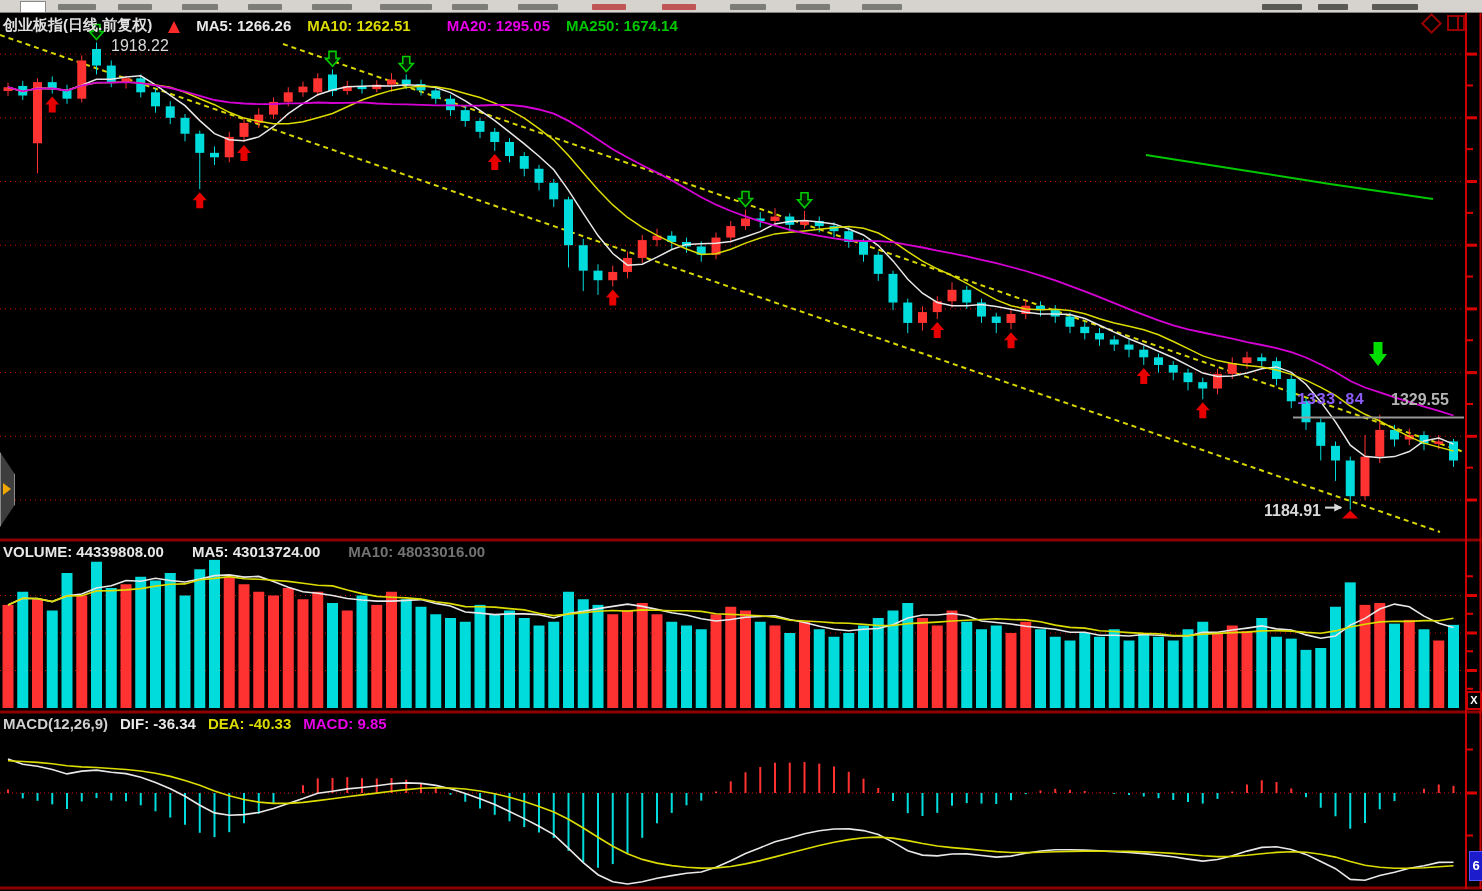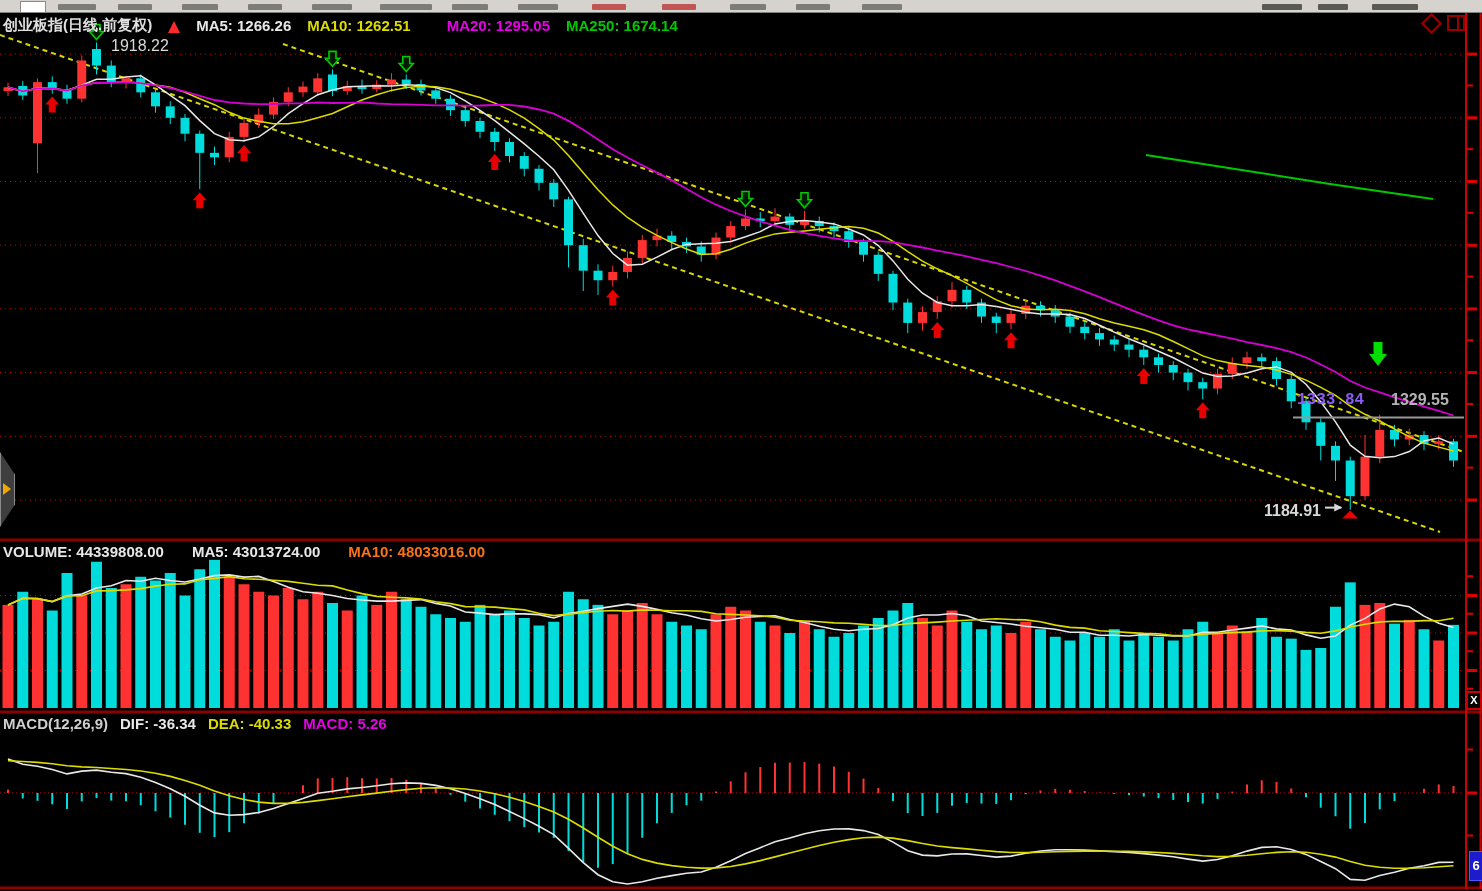--- a/index.html
+++ b/index.html
@@ -582,28 +582,28 @@
   </div>
 
   <div class="ovl" id="hi-label">1918.22</div>
   <div class="ovl" id="lo-label">1184.91</div>
   <div class="ovl" id="rp1">1333.84</div>
   <div class="ovl" id="rp2">1329.55</div>
 
   <div class="ovl" id="vol-hdr">
     <span style="color: rgb(232, 232, 232);">VOLUME: 44339808.00</span>
     <span style="color: rgb(232, 232, 232);">MA5: 43013724.00</span>
-    <span style="color: #f97316;">MA10: 48033016.00</span>
+    <span style="color: #737373;">MA10: 48033016.00</span>
   </div>
 
   <div class="ovl" id="macd-hdr">
     <span style="color: rgb(208, 208, 208);">MACD(12,26,9)</span>
     <span style="color: rgb(232, 232, 232);">DIF: -36.34</span>
     <span style="color: rgb(220, 220, 0);">DEA: -40.33</span>
-    <span style="color: rgb(232, 0, 232);">MACD: 5.26</span>
+    <span style="color: rgb(232, 0, 232);">MACD: 9.85</span>
   </div>
 
   <div id="left-tab">
     <div class="arr"></div>
   </div>
 
   <div id="x-close">X</div>
   <div id="badge6">6</div>
 
 </div>

